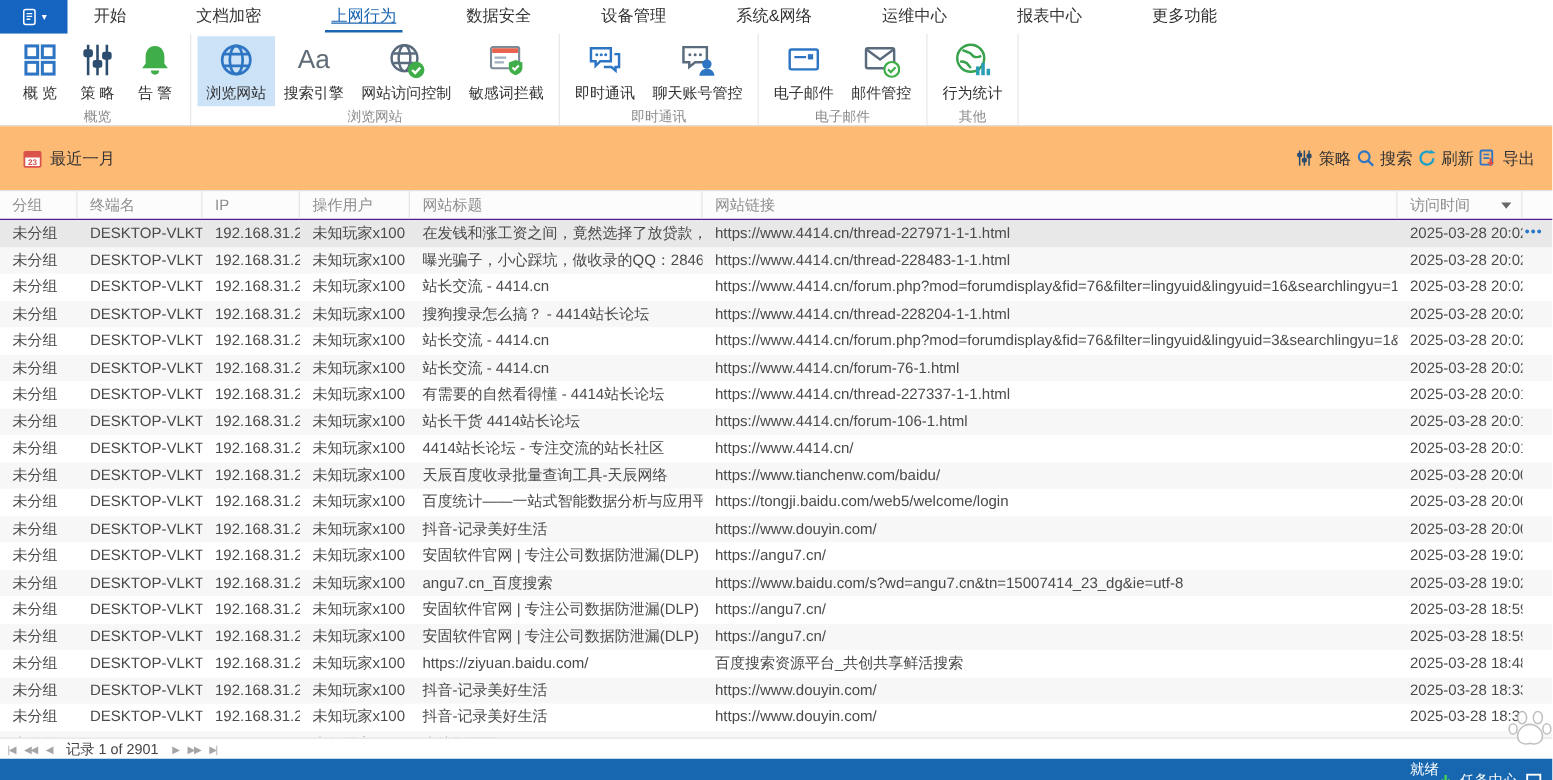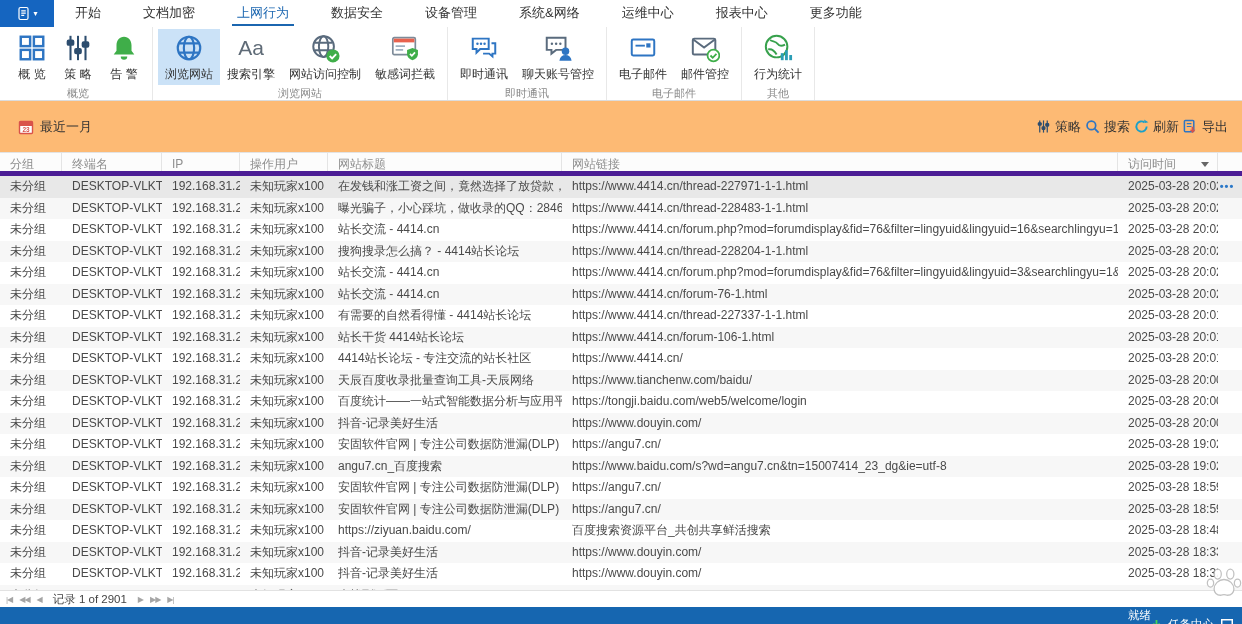--- a/index.html
+++ b/index.html
@@ -5,23 +5,23 @@
   * { margin:0; padding:0; box-sizing:border-box; }
   html,body { width:1242px; height:624px; overflow:hidden; background:#fff;
     font-family:"Liberation Sans","DejaVu Sans",sans-serif; color:#333; }
   .app { position:relative; width:1242px; height:624px; display:flex; flex-direction:column; }
 
   
   .tabbar { height:27px; display:flex; align-items:stretch; background:#fff; flex:0 0 auto; }
   .appbtn { width:54px; background:#1565c0; color:#fff; display:flex; align-items:center; justify-content:center; gap:2px; }
   .appbtn svg { width:15px; height:15px; }
   .appbtn .caret { font-size:8px; line-height:1; }
-  .tabs { display:flex; }
+  .tabs { display:flex;gap:14px; }
   .tab { padding:0 21px; line-height:25px; font-size:13px; color:#333; position:relative; cursor:default; }
-  .tab.active { color:#1b66b0; }
+  .tab.active { color:#1b66b0;text-decoration:underline; }
   .tab.active::after { content:""; position:absolute; left:16px; right:16px; bottom:1px; height:2px; background:#1b66b0; }
 
   
   .ribbon { height:74px; display:flex; background:#fff; border-bottom:1px solid #dcdcdc; padding-left:4px; flex:0 0 auto; }
   .rgroup { display:flex; flex-direction:column; border-right:1px solid #e8e8e8; padding:2px 5px 0; }
   .rbuttons { display:flex; flex:1; align-items:flex-start; }
   .rbtn { display:flex; flex-direction:column; align-items:center; gap:3px; padding:4px 7px 2px; min-width:46px; font-size:12px; color:#333; cursor:default; height:100%; }
   .rbtn.active { background:#cbe2f7; }
   .rbtn .ricon { width:30px; height:30px; display:flex; align-items:center; justify-content:center; }
   .rbtn .ricon svg { width:30px; height:30px; }
@@ -31,21 +31,21 @@
   
   .filterwrap { height:51px; background:#fdba74; display:flex; align-items:center; justify-content:space-between; padding:0 14px 0 18px; flex:0 0 auto; }
   .daterange { display:flex; align-items:center; gap:6px; font-size:13px; color:#333; }
   .daterange svg { width:16px; height:16px; }
   .factions { display:flex; align-items:center; gap:4px; }
   .fbtn { display:flex; align-items:center; gap:4px; font-size:13px; color:#333; cursor:default; }
   .fbtn svg { width:15px; height:15px; }
 
   
   .gridcols { display:grid; grid-template-columns:62px 100px 78px 88px 234px 556px 100px 24px; }
-  .thead { height:24px; background:#fcfcfc; border-top:1px solid #e3e3e3; border-bottom:5px solid #4c1d95; flex:0 0 auto; }
+  .thead { height:24px; background:#fcfcfc; border-top:1px solid #e3e3e3; border-bottom:1px solid #4c1d95; flex:0 0 auto; }
   .th { font-size:12px; color:#8e8e8e; line-height:22px; padding-left:10px; border-right:1px solid #e4e4e4; white-space:nowrap; overflow:hidden; position:relative; }
   .th:last-child { border-right:none; }
   .sortarrow { position:absolute; right:8px; top:9px; width:0; height:0; border-left:4px solid transparent; border-right:4px solid transparent; border-top:5px solid #666; }
   .tbody { height:414px; overflow:hidden; flex:0 0 auto; }
   .trow { height:21.5px; background:#fff; }
   .trow.alt { background:#f7f7f7; }
   .trow.selected { background:#e8e8e8; }
   .cell { font-size:12px; color:#4a4a4a; line-height:21.5px; padding-left:10px; padding-right:6px; white-space:nowrap; overflow:hidden; }
   .c-act { color:#2b78c8; font-weight:bold; font-size:11px; letter-spacing:1px; padding-left:0; text-align:center; }
 

